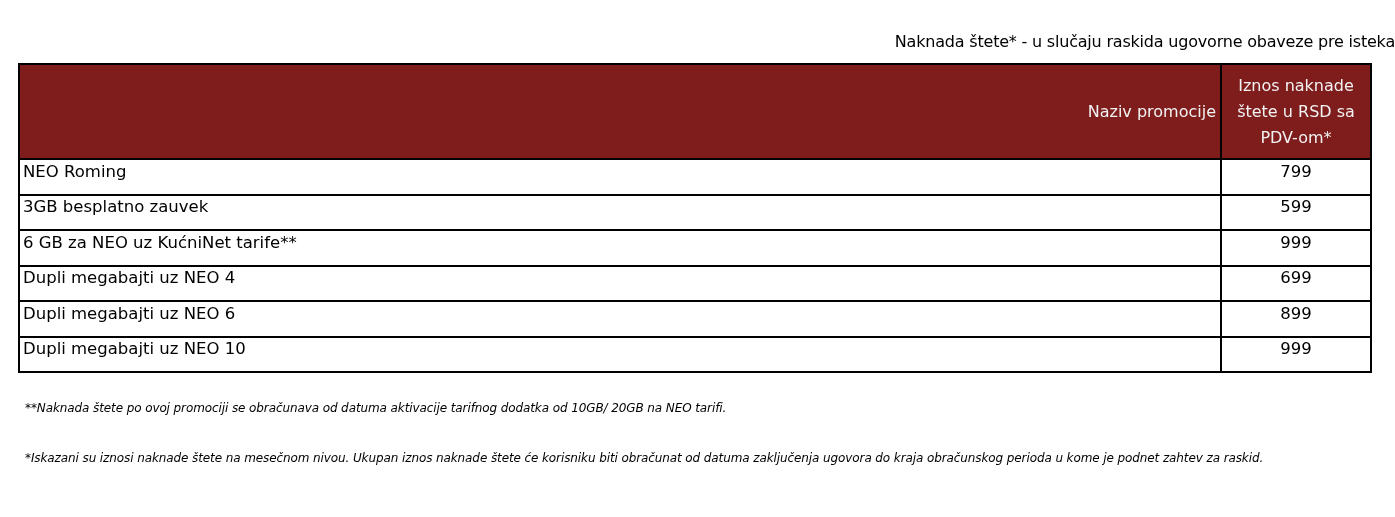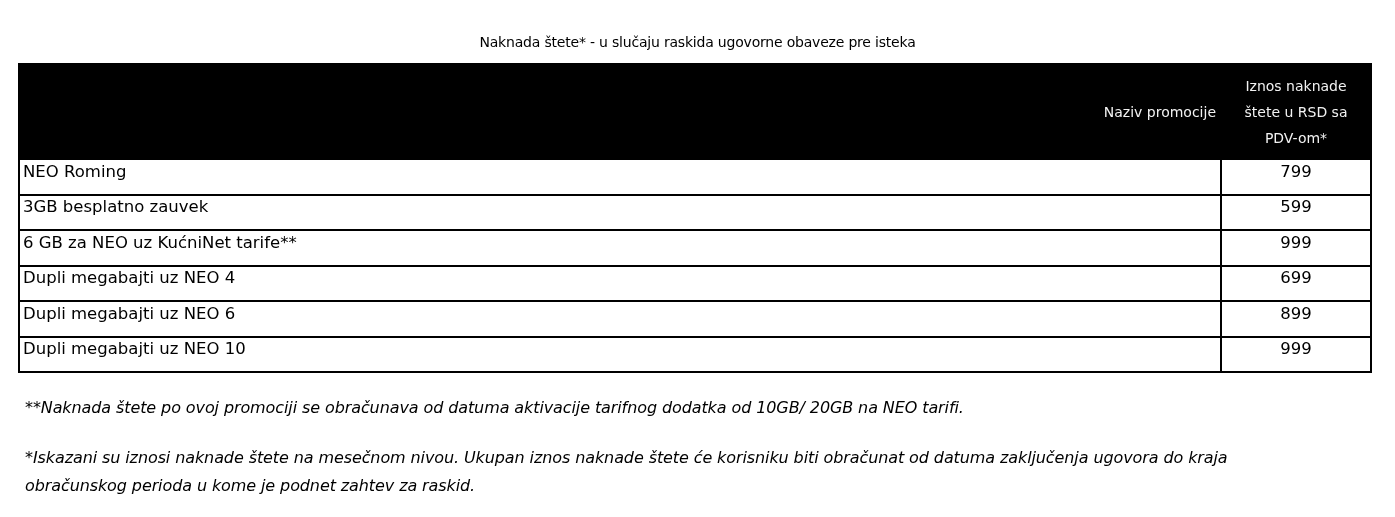--- a/index.html
+++ b/index.html
@@ -13,22 +13,22 @@
     position: relative;
     font-family: "DejaVu Sans", sans-serif;
     color: #000000;
     overflow: hidden;
   }
   .doc-title {
     position: absolute;
     top: 31px;
     left: 0;
     width: 1395px;
-    text-align: center;
-    font-size: 14px;
+    text-align: right;
+    font-size: 16px;
     font-weight: 500;
     letter-spacing: -0.2px;
     line-height: 22px;
   }
   table.fee-table {
     position: absolute;
     top: 63px;
     left: 18px;
     width: 1352px;
     border-collapse: collapse;
@@ -36,24 +36,24 @@
   }
   table.fee-table th,
   table.fee-table td {
     border: 2px solid #000000;
     padding: 0 4px;
     font-weight: normal;
   }
   table.fee-table col.c-name { width: 1202px; }
   table.fee-table col.c-val { width: 150px; }
   table.fee-table thead th {
-    background: #000000;
+    background: #7f1d1d;
     color: #f2f2f2;
     height: 93px;
-    font-size: 14px;
+    font-size: 16px;
     line-height: 26px;
   }
   table.fee-table thead th.h-name {
     text-align: right;
     padding-left: 14px;
   }
   table.fee-table thead th.h-val {
     text-align: center;
     padding: 0 8px;
   }
@@ -72,21 +72,21 @@
   }
   table.fee-table tbody td.v-val {
     text-align: center;
     border-radius: 11px;
   }
   .footnote {
     position: absolute;
     left: 25px;
     width: 1300px;
     font-style: italic;
-    font-size: 16px;
+    font-size: 12px;
     line-height: 28px;
     letter-spacing: -0.1px;
   }
   .fn-1 { top: 394px; }
   .fn-2 { top: 444px; }
 </style>
 </head>
 <body>
 
 <div class="doc-title">Naknada štete* - u slučaju raskida ugovorne obaveze pre isteka</div>

